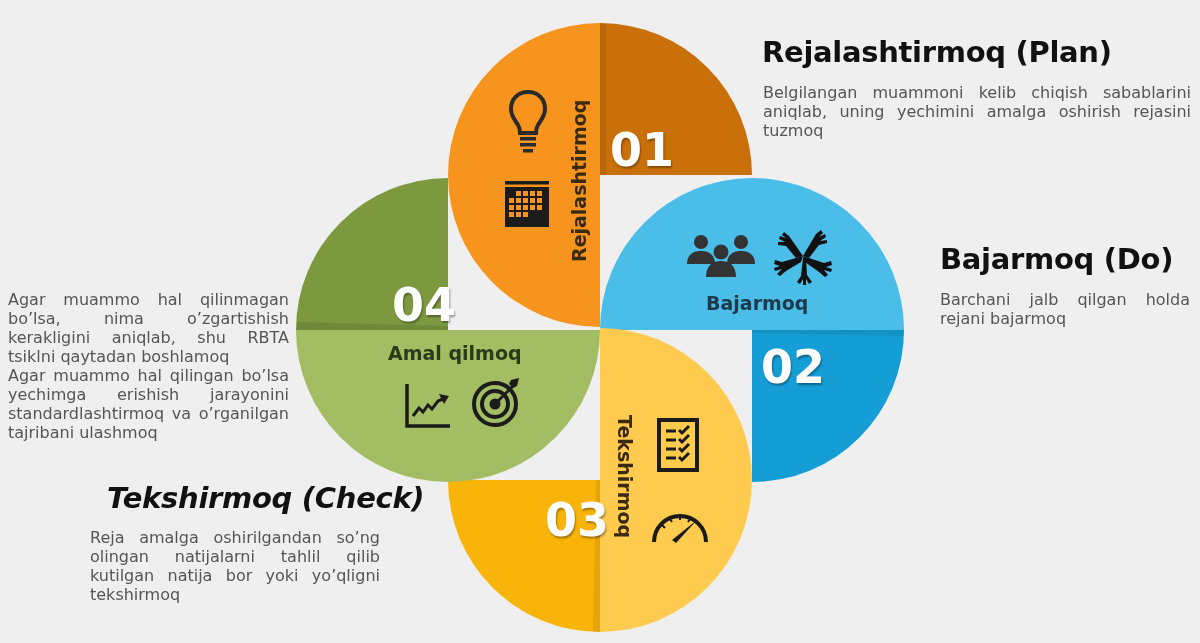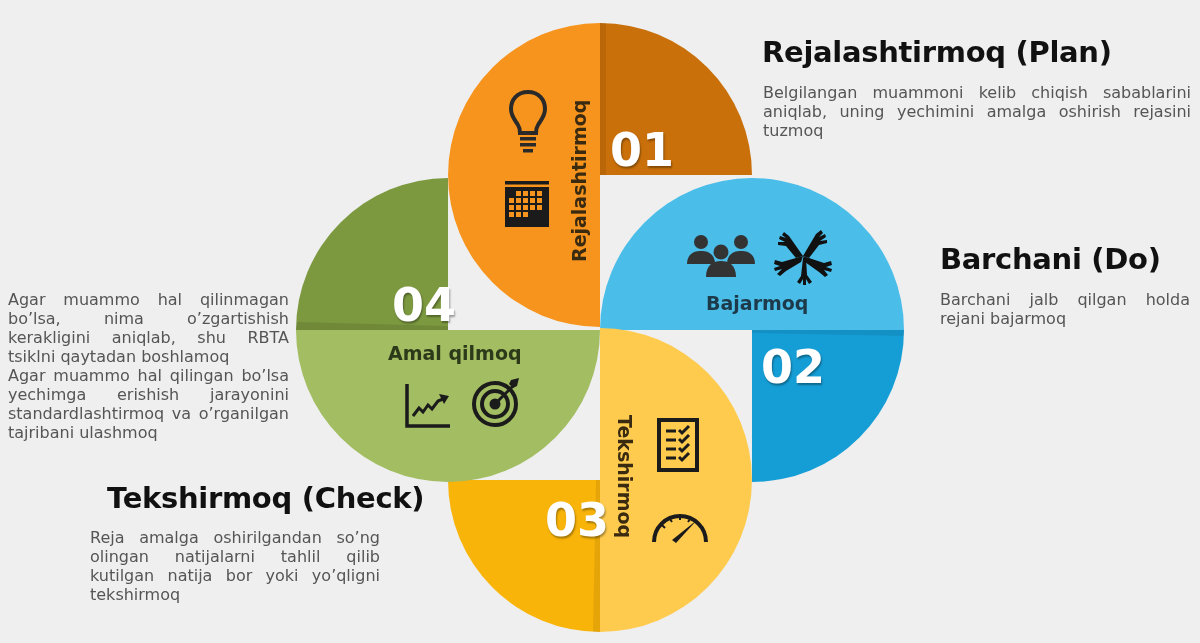--- a/index.html
+++ b/index.html
@@ -162,28 +162,28 @@
     <circle cx="24" cy="28" r="5.5" fill="#1b1b1b"></circle>
     <line x1="24" y1="28" x2="44" y2="8" stroke="#1b1b1b" stroke-width="3"></line>
     <path d="M40,4 L48,2 L46,10 L42,12 L38,8 Z" fill="#1b1b1b"></path>
   </svg>
 
   <div class="section-title" style="left:762px; top:35px;">Rejalashtirmoq (Plan)</div>
   <div class="section-desc" style="left:763px; top:83px; width:428px;">
     <p>Belgilangan muammoni kelib chiqish sabablarini aniqlab, uning yechimini amalga oshirish rejasini tuzmoq</p>
   </div>
 
-  <div class="section-title" style="left:940px; top:242px;">Barchani (Do)</div>
+  <div class="section-title" style="left:940px; top:242px;">Bajarmoq (Do)</div>
   <div class="section-desc" style="left:940px; top:290px; width:250px;">
     <p>Barchani jalb qilgan holda rejani bajarmoq</p>
   </div>
 
   <div class="section-desc" style="left:8px; top:290px; width:281px;">
     <p>Agar muammo hal qilinmagan bo’lsa, nima o’zgartishish kerakligini aniqlab, shu RBTA tsiklni qaytadan boshlamoq</p>
     <p>Agar muammo hal qilingan bo’lsa yechimga erishish jarayonini standardlashtirmoq va o’rganilgan tajribani ulashmoq</p>
   </div>
 
-  <div class="section-title" style="left:107px; top:481px;">Tekshirmoq (Check)</div>
+  <div class="section-title" style="left:107px; top:481px;font-style:italic;">Tekshirmoq (Check)</div>
   <div class="section-desc" style="left:90px; top:528px; width:290px;">
     <p>Reja amalga oshirilgandan so’ng olingan natijalarni tahlil qilib kutilgan natija bor yoki yo’qligni tekshirmoq</p>
   </div>
 
 </div>
 
 </body></html>

